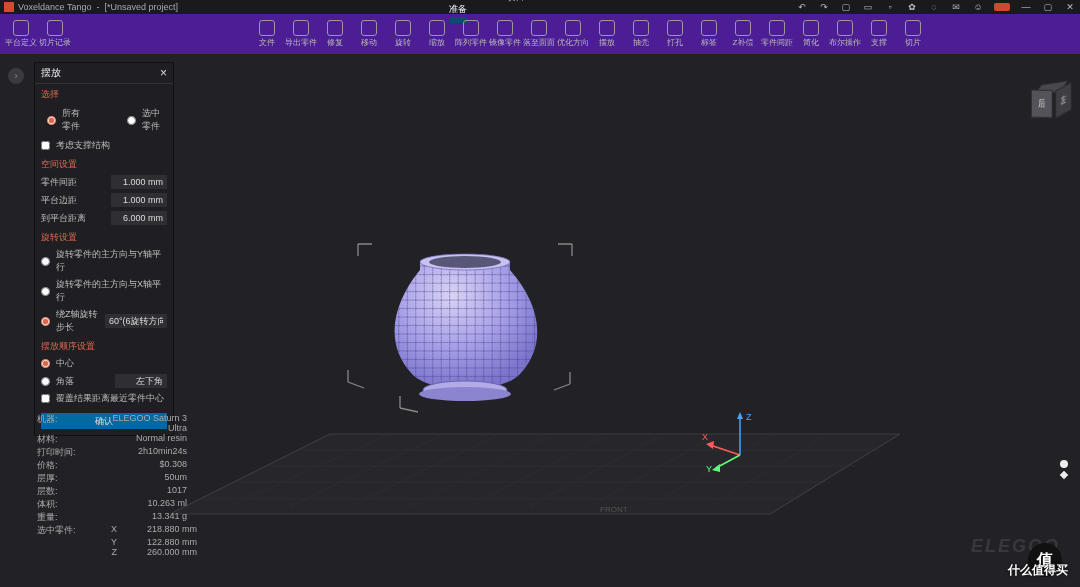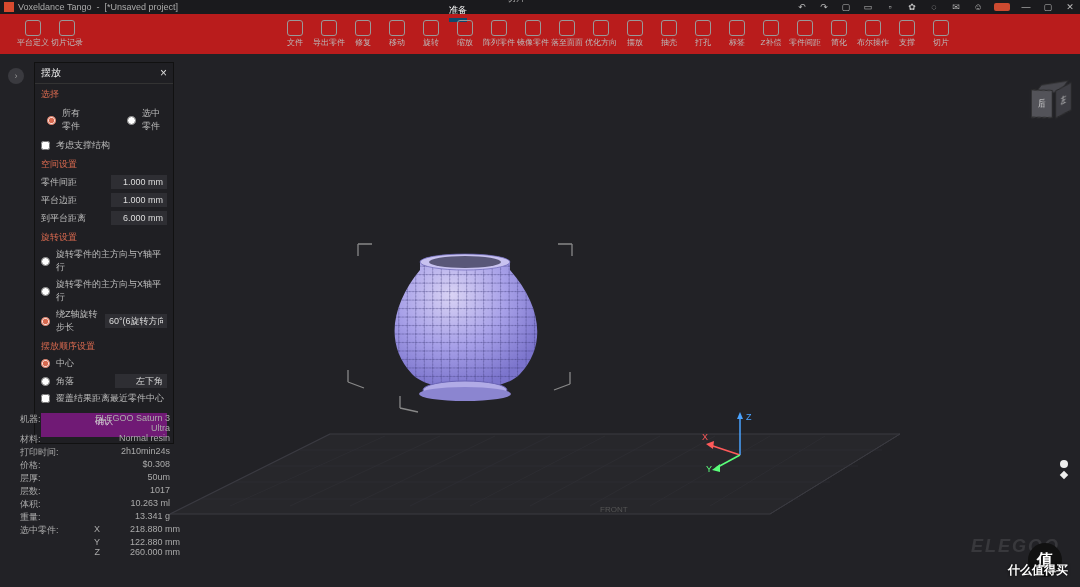--- a/index.html
+++ b/index.html
@@ -18,31 +18,31 @@
     display: flex; align-items: center;
     padding: 0 4px;
     background: #1a1a1d;
     color: #aaa;
     font-size: 9px;
   }
   .titlebar .app-icon { width: 10px; height: 10px; background: #d64a2e; margin-right: 4px; }
   .titlebar .title-text { flex: 0 0 auto; }
   .titlebar .tabs { flex: 1; display: flex; justify-content: center; gap: 40px; }
   .titlebar .tab { padding-bottom: 1px; }
-  .titlebar .tab.active { color: #fff; border-bottom: 4px solid #0c4a6e; margin-top: 12px; }
+  .titlebar .tab.active { color: #fff; border-bottom: 6px solid #0c4a6e; margin-top: 12px; }
   .titlebar .right-icons { display: flex; gap: 10px; align-items: center; }
   .right-icons .ico { width: 12px; height: 12px; display:flex; align-items:center; justify-content:center; color:#bbb; }
   .right-icons .acc { width: 16px; height: 8px; border-radius:2px; background:#cc4a30; }
   
   .toolbar {
     height: 40px;
-    background: #b91c1c;
+    background: #4c1d95;
     display: flex; align-items: center;
-    padding: 0 18px;
-    gap: 18px;
+    padding: 0 6px;
+    gap: 2px;
   }
   .tool-group { display: flex; gap: 4px; }
   .tool-group.left { margin-right: 180px; }
   .tool {
     display: flex; flex-direction: column; align-items: center; justify-content:center;
     width: 30px; height: 36px;
     color: #ddd;
     cursor: pointer;
   }
   .tool .ticon { width: 16px; height: 16px; border: 1px solid #999; border-radius: 3px; }
@@ -72,21 +72,21 @@
   .panel .row .lab { color:#bbb; }
   .panel .row .val {
     width: 56px; height: 14px; background:#2e2e33;
     text-align:right; padding:0 4px; font-size:9px; line-height:14px;
     color:#ddd; border:none;
   }
   .panel .radio-row, .panel .chk-row { display:flex; align-items:center; gap:6px; padding:2px 6px; color:#bbb;}
   .panel .radio-row input, .panel .chk-row input { width:9px; height:9px; accent-color:#d8694f;}
   .panel .radio-pair { display:flex; gap:34px; padding:2px 6px; }
   .panel .btn {
-    margin: 6px; height: 24px; background:#701a75; text-align:center;
+    margin: 6px; height: 16px; background:#0369a1; text-align:center;
     line-height:16px; color:#ddd; font-size:9px; cursor:pointer;
   }
   
   .view {
     position:absolute; left:0; top:54px; right:0; bottom:0;
     background:#222226;
     z-index:-1;
   }
   .view svg { position:absolute; left:0; top:0; }
   
@@ -102,21 +102,21 @@
     border:1px solid #222; display:flex;align-items:center;justify-content:center; color:#ddd; font-size:10px;}
   .navcube .top { transform: translate(4px,-7px) skewX(-40deg) scaleY(0.35); background:#48484e;}
   .navcube .front { transform: translate(-6px,8px) skewY(10deg) scaleX(0.8);}
   .navcube .right { transform: translate(18px,8px) skewY(-20deg) scaleX(0.6); background:#3e3e44;}
   
   .info {
     position:absolute; left:20px; bottom:30px;
     font-size:9px; color:#aaa;
   }
   .info .irow { display:flex; gap:10px; }
-  .info .irow .ilab { width:50px; text-align:left; }
+  .info .irow .ilab { width:50px; text-align:left;margin-left:17px; }
   .info .irow .ival { width:90px; text-align:right; }
   .info .sub { display:flex; gap:10px; }
   .info .sub .ilab2{ width:20px; text-align:right;}
   
   .rslider { position:absolute; right:12px; top:460px; display:flex; flex-direction:column; align-items:center; gap:4px;}
   .rslider .dot { width:8px;height:8px;border-radius:50%;background:#eee;}
   .rslider .diamond{ width:6px;height:6px;background:#eee;transform:rotate(45deg);}
   
   .wm-elegoo{ position:absolute; right:20px; bottom:30px; font-size:18px;
     font-weight:bold; letter-spacing:2px; color:rgba(255,255,255,0.1); font-style:italic;}

